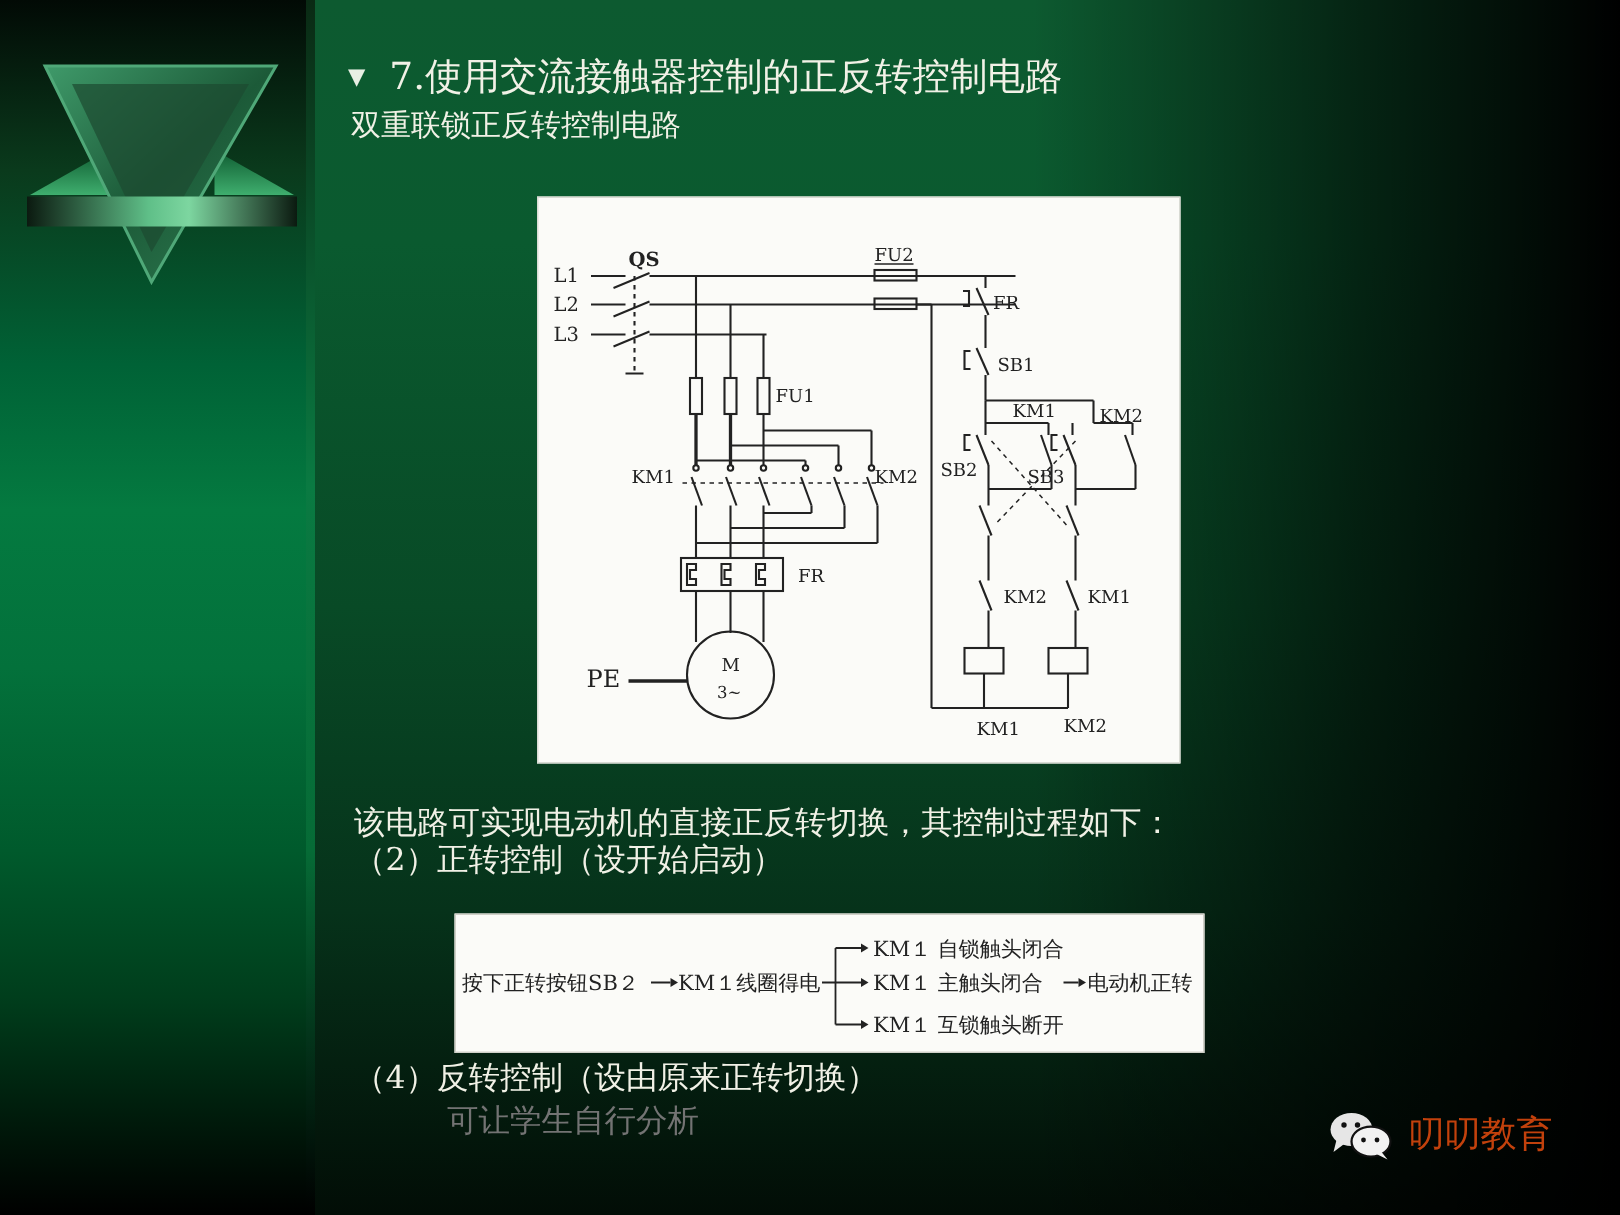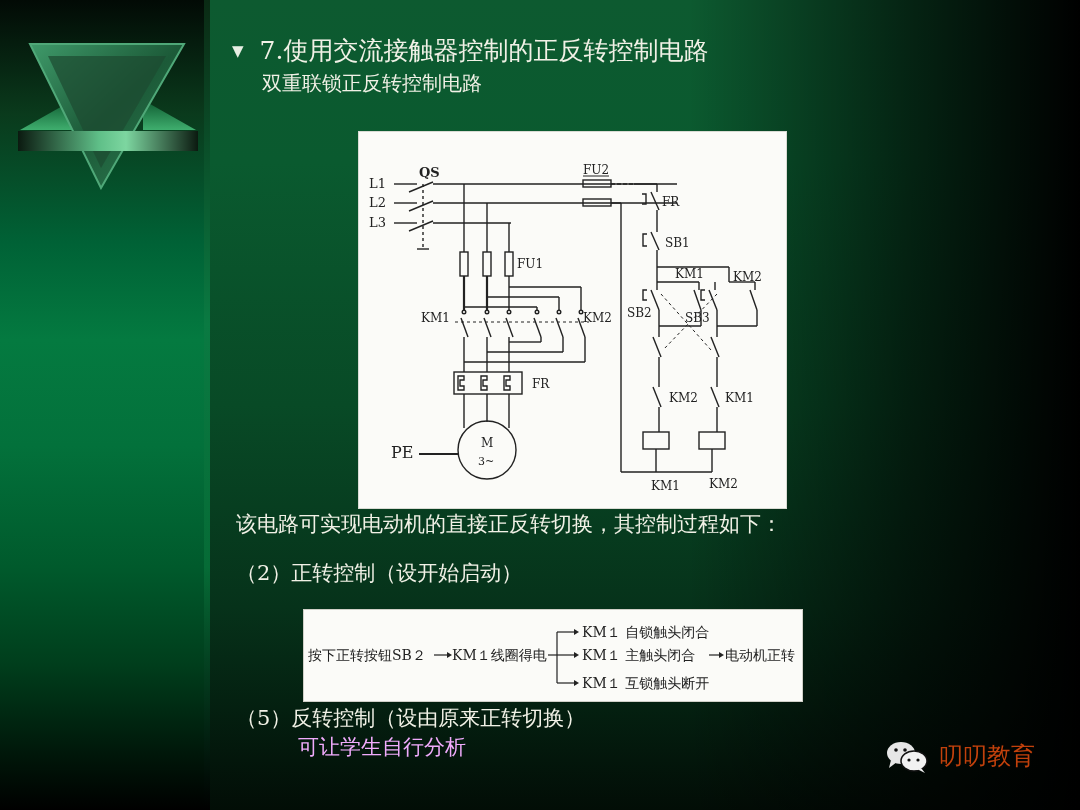--- a/index.html
+++ b/index.html
@@ -21,36 +21,36 @@
     background:
       linear-gradient(90deg, rgba(0,0,0,0) 0%, rgba(0,0,0,0) 55%, rgba(0,0,0,0.6) 80%, #000 100%),
       linear-gradient(180deg, #0d5a30 0%, #0a5a2f 20%, #084a26 50%, #06321a 75%, #020d06 100%);
   }
   .logo { position:absolute; left:18px; top:40px; width:180px; height:150px; }
   .title-row {
     position:absolute; left:232px; top:34px; color:#f1f1e6;
     font-size:25px; display:flex; align-items:center; gap:16px;
   }
   .bullet { font-size:15px; color:#e8efe4; }
-  .subtitle { position:absolute; left:234px; top:70px; color:#f1f1e6; font-size:20px;margin-left:28px; }
+  .subtitle { position:absolute; left:234px; top:70px; color:#f1f1e6; font-size:20px; }
   .diagram {
     position:absolute; left:358px; top:131px; width:427px; height:376px;
     background:#fbfbf8; border:1px solid #d9dbd4;
   }
   .diagram svg { display:block; }
   .diagram text { font-family: "DejaVu Serif", "Liberation Serif", serif; fill:#222; }
-  .desc { position:absolute; left:236px; top:510px; color:#f1f1e6; font-size:21px; }
+  .desc { position:absolute; left:236px; top:534px; color:#f1f1e6; font-size:21px; }
   .step1 { position:absolute; left:236px; top:559px; color:#f1f1e6; font-size:21px; }
   .flow-box {
     position:absolute; left:303px; top:609px; width:498px; height:91px;
     background:#fbfbf8; border:1px solid #d0d0c8;
   }
   .flow-box text { font-family: "DejaVu Serif", "Liberation Serif", serif; fill:#222; }
   .step2 { position:absolute; left:236px; top:704px; color:#f1f1e6; font-size:21px; }
-  .step2-note { position:absolute; left:298px; top:733px; color:#f0abfc; font-size:21px; }
+  .step2-note { position:absolute; left:298px; top:733px; color:#737373; font-size:21px; }
   .watermark {
     position:absolute; left:885px; top:740px; display:flex; align-items:flex-start; gap:10px;
     color:#c2410c; font-family:"DejaVu Sans","Liberation Sans",sans-serif; font-size:24px;
   }
 </style>
 </head>
 <body>
 
 <div class="left-panel"></div>
 <div class="left-divider"></div>
@@ -265,21 +265,21 @@
       <polygon points="270,70 275,73 270,76" fill="#222" stroke="none"></polygon>
     <text x="278" y="27" font-size="14" stroke="none">KM１ 自锁触头闭合</text>
     <text x="278" y="50" font-size="14" stroke="none">KM１ 主触头闭合</text>
     <line x1="405" y1="45" x2="415" y2="45"></line>
       <polygon points="415,42 420,45 415,48" fill="#222" stroke="none"></polygon>
     <text x="421" y="50" font-size="14" stroke="none">电动机正转</text>
     <text x="278" y="78" font-size="14" stroke="none">KM１ 互锁触头断开</text>
   </svg>
 </div>
 
-<div class="step2">（5）反转控制（设由原来正转切换）</div>
+<div class="step2">（4）反转控制（设由原来正转切换）</div>
 <div class="step2-note">可让学生自行分析</div>
 
 <div class="watermark">
   <svg width="44" height="34" viewBox="0 0 44 34">
     <ellipse cx="16" cy="13" rx="14" ry="11" fill="#e6e6e6"></ellipse>
     <polygon points="6,20 4,28 12,22" fill="#e6e6e6"></polygon>
     <ellipse cx="29" cy="21" rx="13" ry="10" fill="#f2f2f2" stroke="#111" stroke-width="1.5"></ellipse>
     <polygon points="36,28 40,33 32,29" fill="#f2f2f2"></polygon>
     <circle cx="11" cy="10" r="1.8" fill="#111"></circle>
     <circle cx="20" cy="10" r="1.8" fill="#111"></circle>

